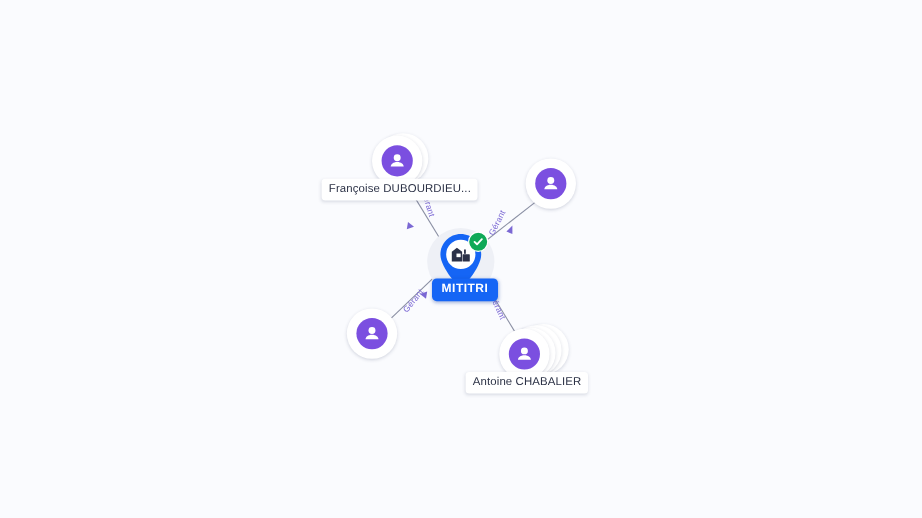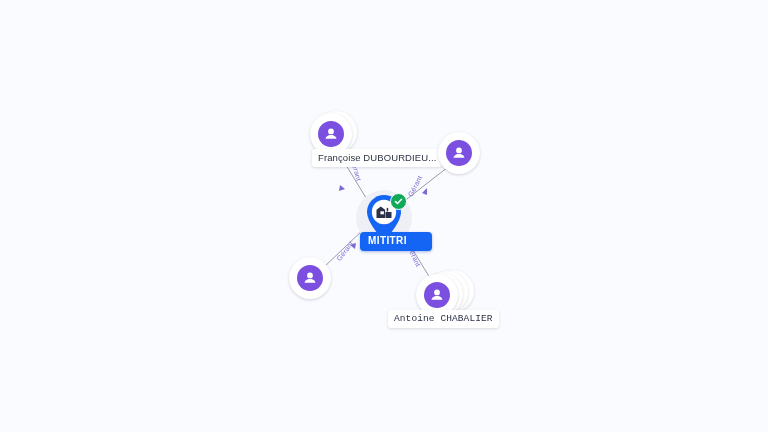--- a/index.html
+++ b/index.html
@@ -138,21 +138,21 @@
     align-items: center;
     justify-content: center;
   }
   .pin-check svg { display: block; }
 
   #company-label {
     position: absolute;
     background: #1565f5;
     color: #ffffff;
     border-radius: 4px;
-    padding: 3px 25px 4px 8px;
+    padding: 3px 8px 4px 8px;
     font-size: 10px;
     font-weight: bold;
     letter-spacing: .4px;
     white-space: nowrap;
     box-shadow: 0 1px 3px rgba(20, 60, 160, .35);
     line-height: 12px;
   }
 </style>
 </head>
 <body>
@@ -185,21 +185,21 @@
       <div class="person-disc">
         <span class="avatar-circle">
           <svg width="16" height="16" viewBox="0 0 16 16" fill="#ffffff">
             <circle cx="8" cy="5.4" r="2.9"></circle>
             <path d="M 8 9 C 4.7 9 2.6 10.9 2.6 12.8 L 13.4 12.8 C 13.4 10.9 11.3 9 8 9 Z"></path>
           </svg>
         </span>
       </div>
     </div>
   </div>
-  <div class="person-label" style="left:268px;top:149px;margin-left:44px;">Françoise DUBOURDIEU...</div>
+  <div class="person-label" style="left:268px;top:149px;">Françoise DUBOURDIEU...</div>
 
   <div class="person-node" style="left:459px;top:153px;">
     <div class="person-stack">
       <div class="person-disc">
         <span class="avatar-circle">
           <svg width="16" height="16" viewBox="0 0 16 16" fill="#ffffff">
             <circle cx="8" cy="5.4" r="2.9"></circle>
             <path d="M 8 9 C 4.7 9 2.6 10.9 2.6 12.8 L 13.4 12.8 C 13.4 10.9 11.3 9 8 9 Z"></path>
           </svg>
         </span>
@@ -228,21 +228,21 @@
       <div class="person-disc">
         <span class="avatar-circle">
           <svg width="16" height="16" viewBox="0 0 16 16" fill="#ffffff">
             <circle cx="8" cy="5.4" r="2.9"></circle>
             <path d="M 8 9 C 4.7 9 2.6 10.9 2.6 12.8 L 13.4 12.8 C 13.4 10.9 11.3 9 8 9 Z"></path>
           </svg>
         </span>
       </div>
     </div>
   </div>
-  <div class="person-label" style="left:388px;top:310px;font-family:Liberation Mono, monospace;">Antoine CHABALIER</div>
+  <div class="person-label" style="left:388px;top:310px;">Antoine CHABALIER</div>
 
   <div id="company-node" style="left:384px;top:218px;">
     <div class="pin-halo"></div>
     <div class="pin-wrap">
       <svg width="44" height="52" viewBox="0 0 44 52" xmlns="http://www.w3.org/2000/svg">
         <path d="M 22 3 C 12.6 3 5 10.6 5 20 C 5 31.5 22 49 22 49 C 22 49 39 31.5 39 20 C 39 10.6 31.4 3 22 3 Z" fill="#1565f5"></path>
         <circle cx="22" cy="20" r="12.2" fill="#ffffff"></circle>
         <g fill="#2b3148" transform="translate(14.5,13.5)">
           <path d="M 0 4.2 L 0 12.4 L 8.6 12.4 L 8.6 4.2 L 4.3 0.9 Z"></path>
           <rect x="9" y="6.4" width="6" height="6" rx="0.5"></rect>

